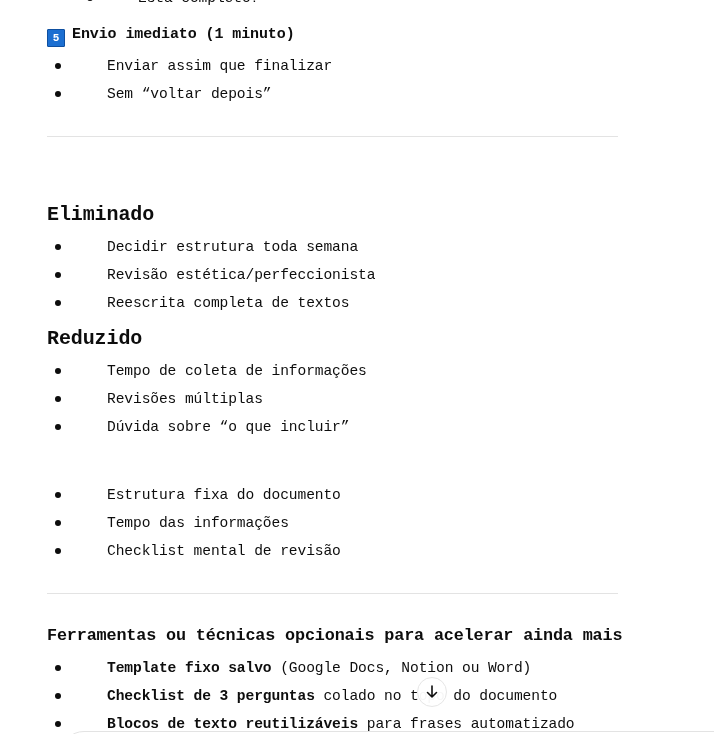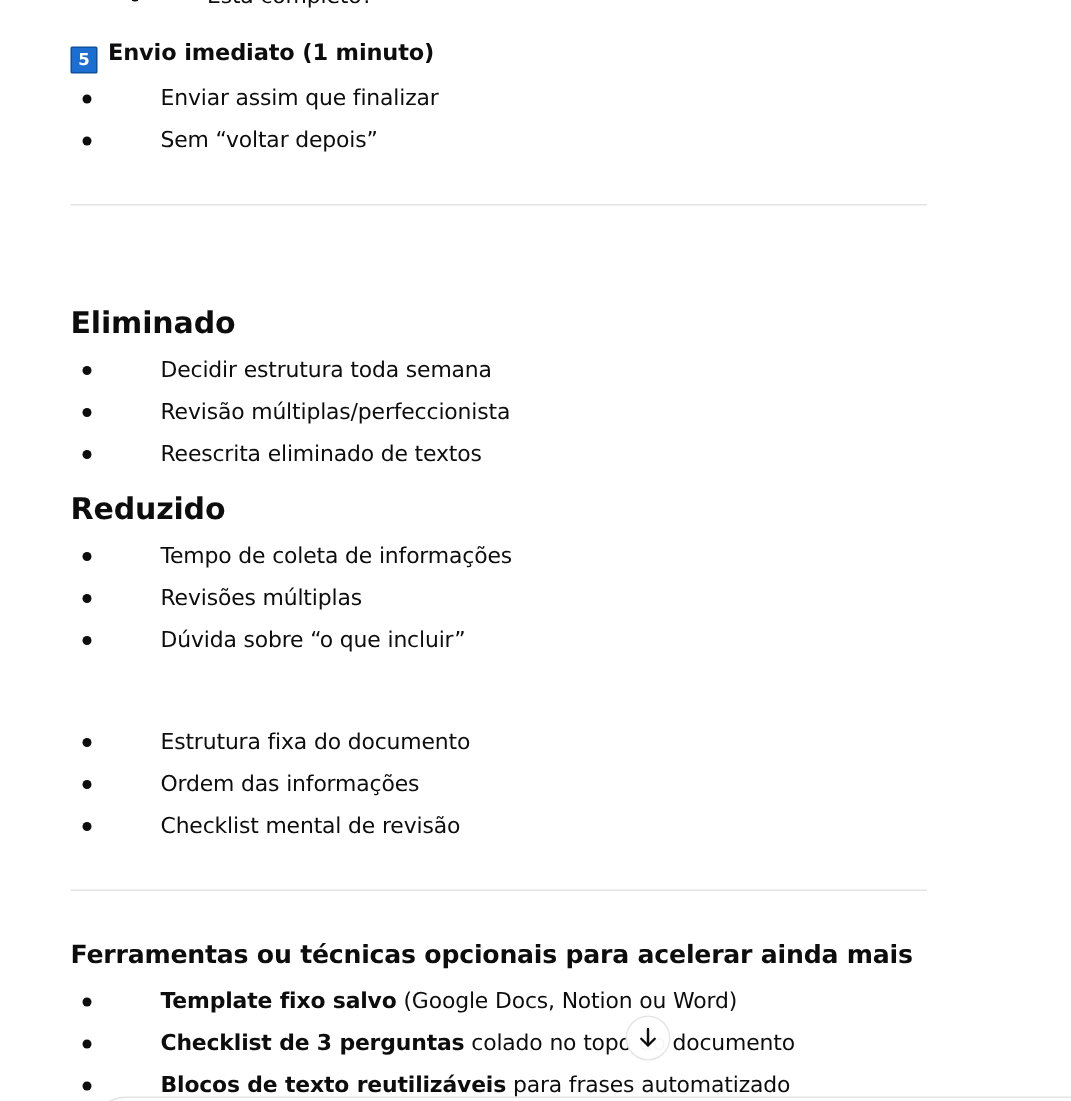--- a/index.html
+++ b/index.html
@@ -14,20 +14,21 @@
       position: relative;
       font-family: "DejaVu Sans", "Liberation Sans", sans-serif;
       color: #0d0d0d;
     }
     .page {
       position: absolute;
       left: 0;
       top: 0;
       width: 618px;
       height: 734px;
+      font-family: Liberation Mono, monospace;
     }
     .bullet-row {
       position: absolute;
       left: 0;
       height: 24px;
       white-space: nowrap;
       font-size: 14.6px;
       line-height: 24px;
       letter-spacing: -0.1px;
     }
@@ -142,25 +143,25 @@
   <div class="divider" style="top:136px;"></div>
 
 
   <div class="h4" style="top:203px;">Eliminado</div>
   <div class="bullet-row" style="top:235px;">
     <span class="bullet-dot"></span>
     <span class="bullet-text">Decidir estrutura toda semana</span>
   </div>
   <div class="bullet-row" style="top:263px;">
     <span class="bullet-dot"></span>
-    <span class="bullet-text">Revisão múltiplas/perfeccionista</span>
+    <span class="bullet-text">Revisão estética/perfeccionista</span>
   </div>
   <div class="bullet-row" style="top:291px;">
     <span class="bullet-dot"></span>
-    <span class="bullet-text">Reescrita eliminado de textos</span>
+    <span class="bullet-text">Reescrita completa de textos</span>
   </div>
 
   <div class="h4" style="top:327px;">Reduzido</div>
   <div class="bullet-row" style="top:359px;">
     <span class="bullet-dot"></span>
     <span class="bullet-text">Tempo de coleta de informações</span>
   </div>
   <div class="bullet-row" style="top:387px;">
     <span class="bullet-dot"></span>
     <span class="bullet-text">Revisões múltiplas</span>
@@ -169,21 +170,21 @@
     <span class="bullet-dot"></span>
     <span class="bullet-text">Dúvida sobre “o que incluir”</span>
   </div>
 
   <div class="bullet-row" style="top:483px;">
     <span class="bullet-dot"></span>
     <span class="bullet-text">Estrutura fixa do documento</span>
   </div>
   <div class="bullet-row" style="top:511px;">
     <span class="bullet-dot"></span>
-    <span class="bullet-text">Ordem das informações</span>
+    <span class="bullet-text">Tempo das informações</span>
   </div>
   <div class="bullet-row" style="top:539px;">
     <span class="bullet-dot"></span>
     <span class="bullet-text">Checklist mental de revisão</span>
   </div>
 
   <div class="divider" style="top:593px;"></div>
 
   <div class="h3" style="top:623px;">Ferramentas ou técnicas opcionais para acelerar ainda mais</div>
 

